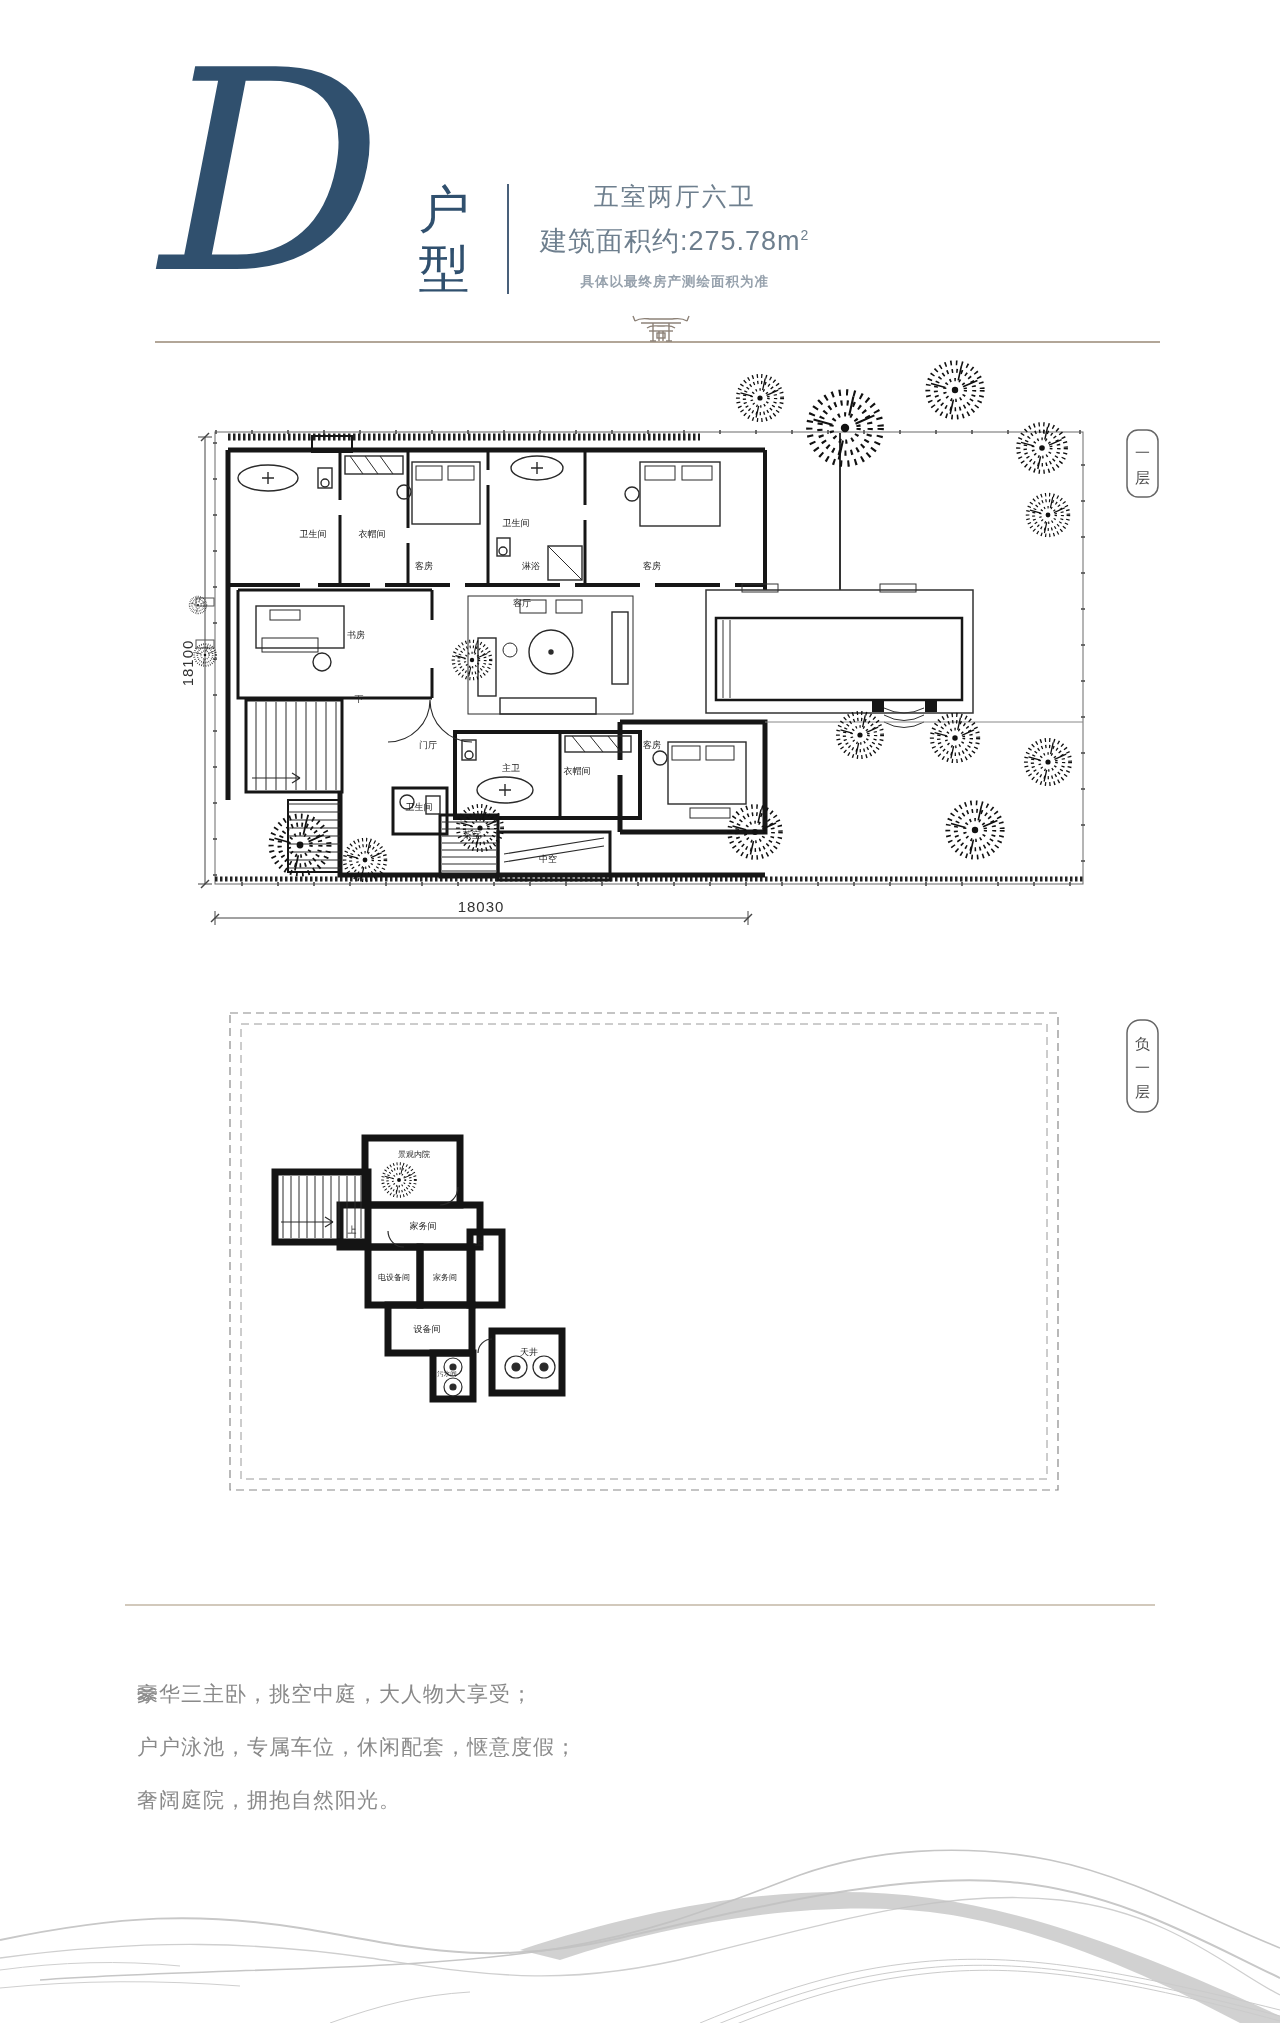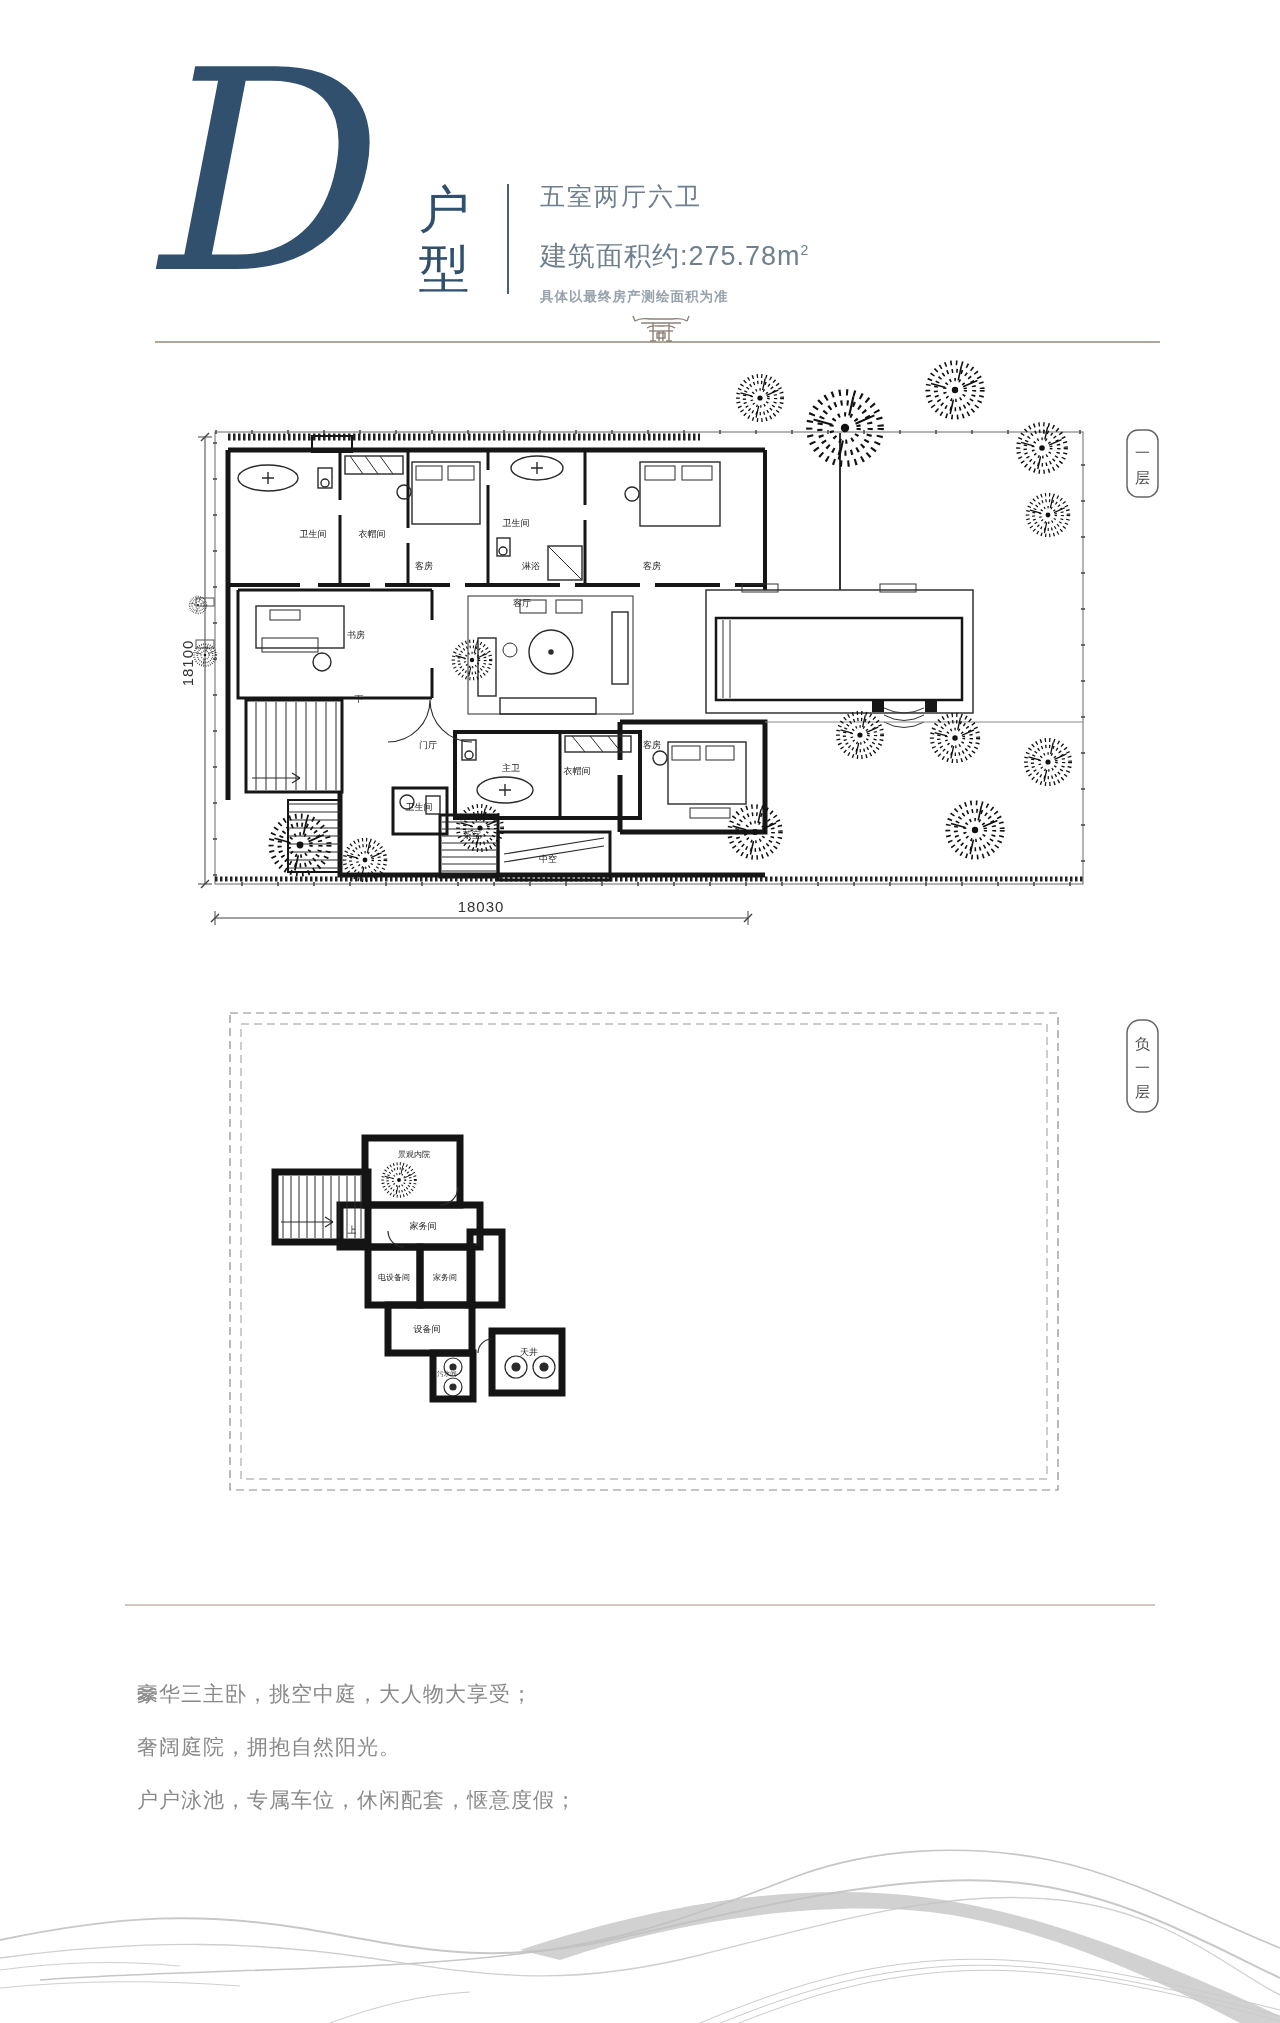--- a/index.html
+++ b/index.html
@@ -5,23 +5,23 @@
   html,body{margin:0;padding:0;background:#ffffff;}
   #page{position:relative;width:1280px;height:2023px;background:#ffffff;overflow:hidden;
         font-family:"Liberation Sans","DejaVu Sans",sans-serif;}
   
   .letter-d{position:absolute;left:160px;top:34px;font-family:"DejaVu Serif","Liberation Serif",serif;
             font-style:italic;font-weight:400;font-size:278px;line-height:1;color:#30506e;}
   .type-block{position:absolute;left:416px;top:180px;width:56px;text-align:center;
               font-size:51px;line-height:59px;color:#30506e;letter-spacing:0;}
   .type-block span{display:block;}
   .hdr-sep{position:absolute;left:507px;top:184px;width:2px;height:110px;background:#49607a;}
-  .spec{position:absolute;left:540px;top:180px;color:#6e7f8e;}
+  .spec{position:absolute;left:540px;top:180px;color:#6e7f8e;text-align:center;}
   .spec-layout{font-size:25px;letter-spacing:2px;}
-  .spec-area{font-size:27px;margin-top:25px;letter-spacing:1px;}
+  .spec-area{font-size:27px;margin-top:10px;letter-spacing:1px;}
   .spec-area sup{font-size:14px;}
   .spec-note{font-size:13.5px;margin-top:14px;letter-spacing:1px;color:#97a2ad;font-weight:bold;}
   
   svg{position:absolute;left:0;top:0;}
   .rlab{font-size:9px;fill:#222;text-anchor:middle;}
   .rlab-s{font-size:8px;}
   .rlab-xs{font-size:6.5px;}
   .dimt{font-size:15px;fill:#333;text-anchor:middle;letter-spacing:1px;}
   .tagt{font-size:15px;fill:#4a4a4a;text-anchor:middle;}
   
@@ -307,25 +307,25 @@
         <path d="M1,12 q3,-3 6,0 t6,0 t6,0" stroke="#909090" stroke-width="1.5" fill="none"></path>
       </svg>
       <span>豪华三主卧，挑空中庭，大人物大享受；</span>
     </li>
     <li>
       <svg class="wv" width="24" height="15" viewBox="0 0 24 15">
         <path d="M1,3 q3,-3 6,0 t6,0 t6,0" stroke="#909090" stroke-width="1.5" fill="none"></path>
         <path d="M1,7.5 q3,-3 6,0 t6,0 t6,0" stroke="#909090" stroke-width="1.5" fill="none"></path>
         <path d="M1,12 q3,-3 6,0 t6,0 t6,0" stroke="#909090" stroke-width="1.5" fill="none"></path>
       </svg>
-      <span>奢阔庭院，拥抱自然阳光。</span>
+      <span>户户泳池，专属车位，休闲配套，惬意度假；</span>
     </li>
     <li>
       <svg class="wv" width="24" height="15" viewBox="0 0 24 15">
         <path d="M1,3 q3,-3 6,0 t6,0 t6,0" stroke="#909090" stroke-width="1.5" fill="none"></path>
         <path d="M1,7.5 q3,-3 6,0 t6,0 t6,0" stroke="#909090" stroke-width="1.5" fill="none"></path>
         <path d="M1,12 q3,-3 6,0 t6,0 t6,0" stroke="#909090" stroke-width="1.5" fill="none"></path>
       </svg>
-      <span>户户泳池，专属车位，休闲配套，惬意度假；</span>
+      <span>奢阔庭院，拥抱自然阳光。</span>
     </li>
   </ul>
 
 </div>
 
 </body></html>

